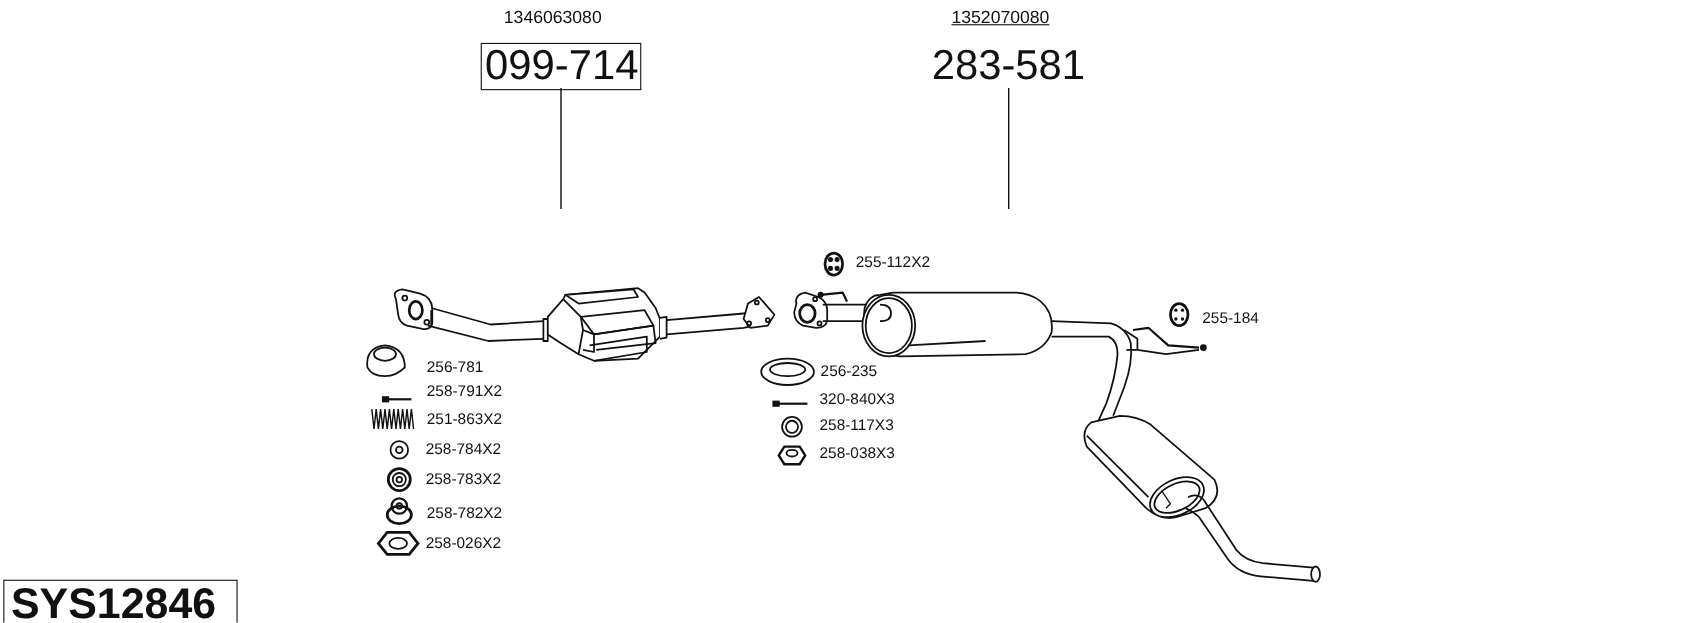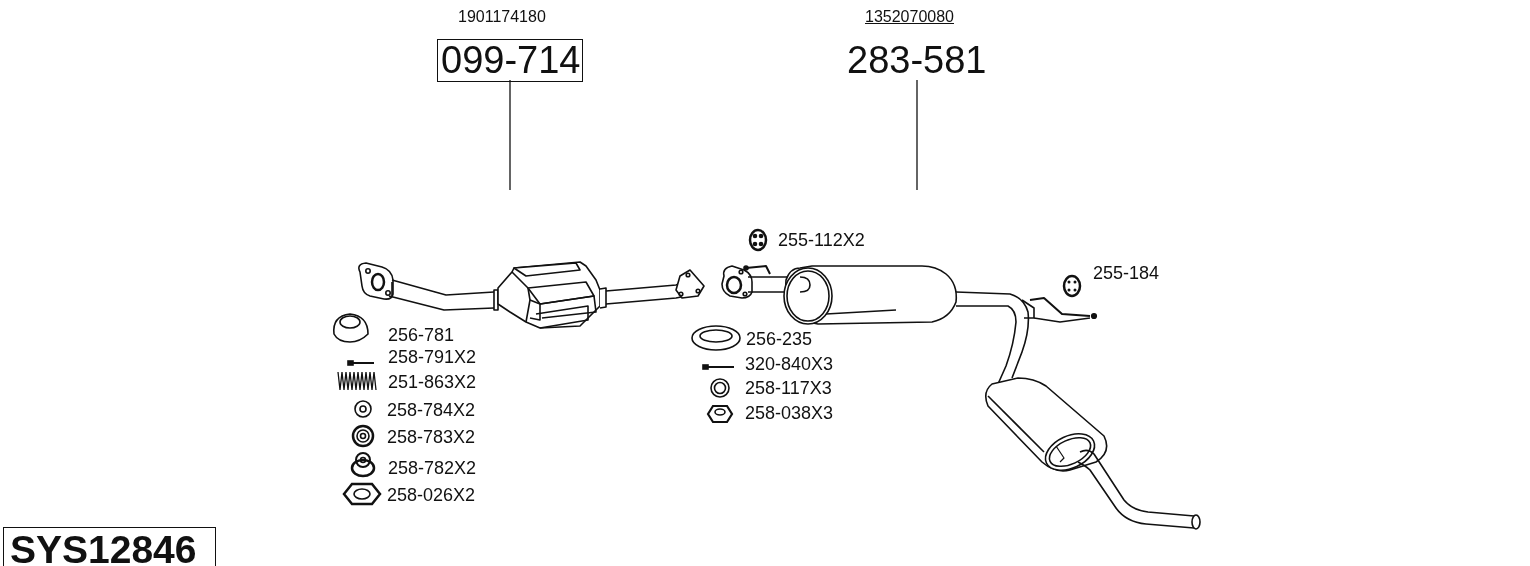--- a/index.html
+++ b/index.html
@@ -2,21 +2,21 @@
 <html><head>
 <meta charset="utf-8">
 <style>
   html, body { margin:0; padding:0; background:#ffffff; }
   body { width:1530px; height:566px; position:relative; overflow:hidden;
          font-family:"Liberation Sans", sans-serif; color:#111; }
   .abs { position:absolute; }
   .oe { font-size:16px; letter-spacing:0; }
   .big { font-size:38px; line-height:1; }
   .boxed { border:1.5px solid #111; padding:1px 2px 2px 3px; }
-  .lbl { font-size:18px; line-height:1; white-space:nowrap; }
+  .lbl { font-size:14px; line-height:1; white-space:nowrap; }
   .sys { font-size:39px; border:1.5px solid #111; padding:0 18px 1px 6px; line-height:1.15;font-weight:bold; }
   svg.draw { position:absolute; left:0; top:0; }
 </style>
 </head>
 <body>
 
 <svg class="draw" width="1530" height="566" viewBox="0 0 1530 566">
 
   <line x1="510" y1="80" x2="510" y2="190" stroke="#111" stroke-width="1.3"></line>
   <line x1="917" y1="80" x2="917" y2="190" stroke="#111" stroke-width="1.3"></line>
@@ -156,35 +156,35 @@
 
   <g fill="none" stroke="#111" stroke-width="2.5">
     <ellipse cx="1072" cy="286" rx="8" ry="10" fill="#fff"></ellipse>
     <circle cx="1069" cy="282" r="1.5" fill="#111" stroke="none"></circle>
       <circle cx="1075" cy="282" r="1.5" fill="#111" stroke="none"></circle>
     <circle cx="1069" cy="290" r="1.5" fill="#111" stroke="none"></circle>
       <circle cx="1075" cy="290" r="1.5" fill="#111" stroke="none"></circle>
   </g>
 </svg>
 
-<div class="abs oe" style="left:458px; top:8px;">1901174180</div>
+<div class="abs oe" style="left:458px; top:8px;">1346063080</div>
 <div class="abs big boxed" style="left:437px; top:39px;">099-714</div>
 
 <div class="abs oe" style="left:865px; top:8px;text-decoration:underline;">1352070080</div>
 <div class="abs big" style="left:847px; top:41px;">283-581</div>
 
 <div class="abs lbl" style="left:388px; top:326px;">256-781</div>
 <div class="abs lbl" style="left:388px; top:348px;">258-791X2</div>
 <div class="abs lbl" style="left:388px; top:373px;">251-863X2</div>
 <div class="abs lbl" style="left:387px; top:401px;">258-784X2</div>
 <div class="abs lbl" style="left:387px; top:428px;">258-783X2</div>
 <div class="abs lbl" style="left:388px; top:459px;">258-782X2</div>
 <div class="abs lbl" style="left:387px; top:486px;">258-026X2</div>
 
 <div class="abs lbl" style="left:778px; top:231px;">255-112X2</div>
 <div class="abs lbl" style="left:746px; top:330px;">256-235</div>
 <div class="abs lbl" style="left:745px; top:355px;">320-840X3</div>
 <div class="abs lbl" style="left:745px; top:379px;">258-117X3</div>
 <div class="abs lbl" style="left:745px; top:404px;">258-038X3</div>
 
-<div class="abs lbl" style="left:1093px; top:264px;">255-184</div>
+<div class="abs lbl" style="left:1093px; top:282px;">255-184</div>
 
 <div class="abs sys" style="left:3px; top:527px;">SYS12846</div>
 
 </body></html>

